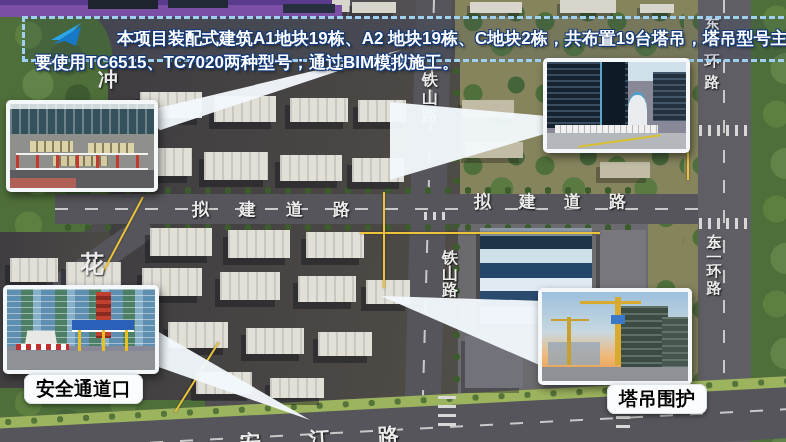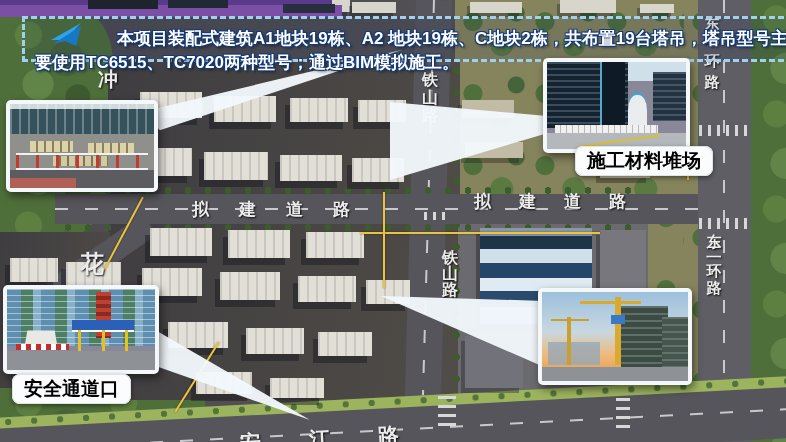--- a/index.html
+++ b/index.html
@@ -188,41 +188,41 @@
   <div class="abs inset" style="left:543px;top:58px;width:139px;height:87px;">
     <div class="sc" style="left:50%;top:0;width:50%;height:22%;background:#cfe0ea;"></div>
     <div class="sc" style="left:0;top:0;width:58%;height:76%;background:#16222e;background-image:repeating-linear-gradient(to bottom,rgba(120,160,190,.35) 0 2px,transparent 2px 6px);"></div>
     <div class="sc" style="left:38%;top:0;width:17%;height:82%;background:#0e1a26;border-left:2px solid #5aa8c8;"></div>
     <div class="sc" style="left:76%;top:12%;width:24%;height:56%;background:#243240;background-image:repeating-linear-gradient(to bottom,rgba(140,170,200,.3) 0 2px,transparent 2px 6px);"></div>
     <div class="sc" style="left:58%;top:34%;width:14%;height:42%;background:#e9edf0;border-radius:45% 45% 6% 6%;border-top:3px solid #4aa0c8;"></div>
     <div class="sc" style="left:6%;top:72%;width:74%;height:11%;background:repeating-linear-gradient(to right,#f0f0f0 0 5px,#b8b8b8 5px 6px);"></div>
     <div class="sc" style="left:0;top:82%;width:100%;height:18%;background:#b4b8bc;"></div>
     <div class="sc" style="left:22%;top:90%;width:60%;height:2px;background:#d8c030;transform:rotate(-8deg);"></div>
   </div>
-  <div class="abs pill" style="left:575px;top:146px;">施工材料堆场</div>
 
   <div class="abs inset" style="left:3px;top:285px;width:148px;height:81px;">
     <div class="sc" style="left:0;top:0;width:100%;height:70%;background:repeating-linear-gradient(to right,#5f8fb0 0 14px,#4d7f66 14px 26px,#86b0c8 26px 34px);background-image:repeating-linear-gradient(to bottom,rgba(255,255,255,.45) 0 1px,transparent 1px 6px),repeating-linear-gradient(to right,#5f8fb0 0 14px,#4d7f66 14px 26px,#86b0c8 26px 34px);"></div>
     <div class="sc" style="left:60%;top:4%;width:10%;height:56%;background:repeating-linear-gradient(to bottom,#c04030 0 4px,#8a2a20 4px 8px);"></div>
     <div class="sc" style="left:12%;top:48%;width:22%;height:22%;background:#e8e8e4;clip-path:polygon(0 100%,8% 15%,92% 15%,100% 100%);"></div>
     <div class="sc" style="left:44%;top:38%;width:42%;height:13%;background:#2a60b8;border-bottom:2px solid #ffffff;"></div>
     <div class="sc" style="left:48%;top:51%;width:3px;height:26%;background:#e8c020;"></div>
     <div class="sc" style="left:64%;top:51%;width:3px;height:26%;background:#e8c020;"></div>
     <div class="sc" style="left:80%;top:51%;width:3px;height:26%;background:#e8c020;"></div>
     <div class="sc" style="left:6%;top:68%;width:36%;height:7%;background:repeating-linear-gradient(to right,#c03030 0 5px,#ffffff 5px 10px);"></div>
     <div class="sc" style="left:0;top:76%;width:100%;height:24%;background:#8e9296;"></div>
   </div>
-  <div class="abs pill" style="left:12px;top:374px;">安全通道口</div>
+  <div class="abs pill" style="left:24px;top:374px;">安全通道口</div>
 
   <div class="abs inset" style="left:538px;top:288px;width:146px;height:89px;">
     <div class="sc" style="left:0;top:0;width:100%;height:100%;background:linear-gradient(to bottom,#9cc0dc 0%,#c8d8e0 45%,#f0b878 72%,#e8a860 85%,#c89868 92%);"></div>
     <div class="sc" style="left:4%;top:56%;width:36%;height:26%;background:rgba(150,168,184,.8);"></div>
     <div class="sc" style="left:54%;top:16%;width:32%;height:72%;background:#3c4c44;background-image:repeating-linear-gradient(to bottom,rgba(200,220,210,.25) 0 2px,transparent 2px 7px);"></div>
     <div class="sc" style="left:82%;top:28%;width:18%;height:60%;background:#46564e;background-image:repeating-linear-gradient(to bottom,rgba(200,220,210,.22) 0 2px,transparent 2px 7px);"></div>
     <div class="sc" style="left:50%;top:6%;width:4%;height:76%;background:#d8aa30;"></div>
     <div class="sc" style="left:26%;top:10%;width:42%;height:3px;background:#d8aa30;"></div>
     <div class="sc" style="left:47%;top:26%;width:10%;height:10%;background:#3a78c8;"></div>
     <div class="sc" style="left:17%;top:28%;width:3%;height:54%;background:#c8a030;"></div>
     <div class="sc" style="left:6%;top:30%;width:26%;height:2px;background:#c8a030;"></div>
     <div class="sc" style="left:0;top:84%;width:100%;height:16%;background:#8e9196;"></div>
   </div>
+  <div class="abs pill" style="left:607px;top:384px;">塔吊围护</div>
 
 </div>
 
 </body></html>

